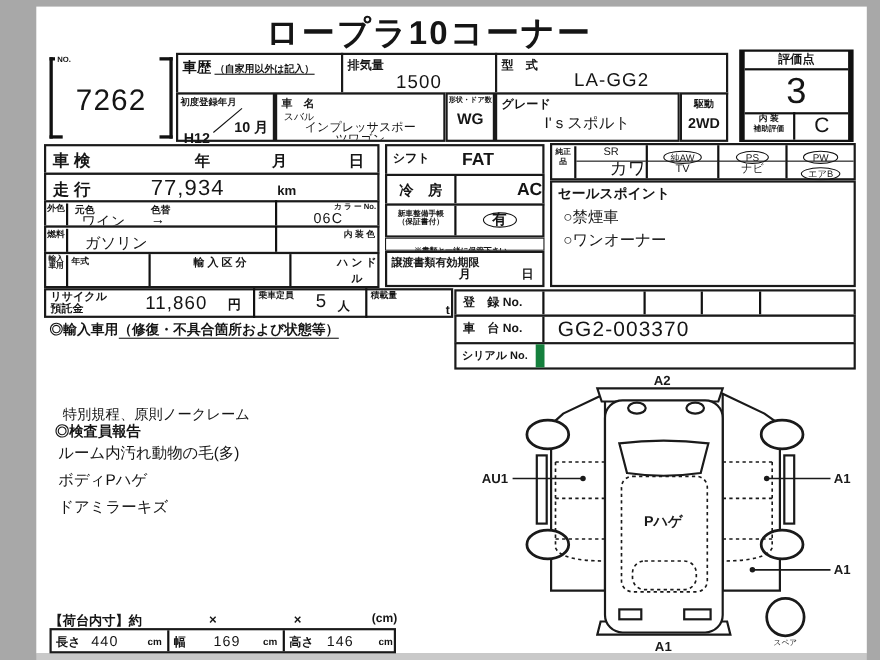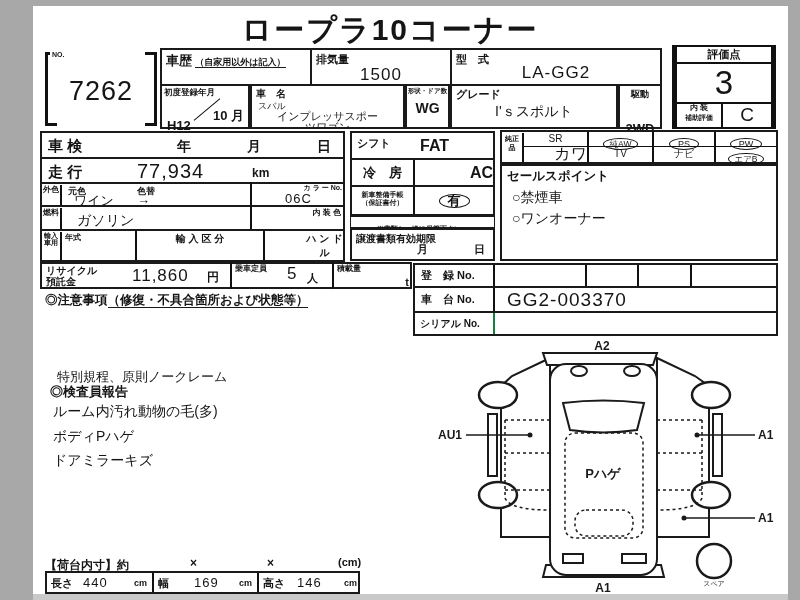--- a/index.html
+++ b/index.html
@@ -61,21 +61,21 @@
 <div class="abs b" style="left:405px;top:84px;width:45px;height:45px;">
   <div style="font-size:6.5px;font-weight:bold;text-align:center;padding-top:1px;">形状・ドア数</div>
   <div style="font-size:14px;font-weight:bold;text-align:center;margin-top:4px;">WG</div>
 </div>
 <div class="abs b" style="left:450px;top:84px;width:168px;height:45px;">
   <div style="font-size:11px;font-weight:bold;padding:1px 4px;">グレード</div>
   <div style="font-size:14px;text-align:center;margin-top:0;">I'ｓスポルト</div>
 </div>
 <div class="abs b" style="left:618px;top:84px;width:44px;height:45px;">
   <div style="font-size:9px;font-weight:bold;text-align:center;padding-top:2px;">駆動</div>
-  <div style="font-size:13px;font-weight:bold;text-align:center;margin-top:20px;">2WD</div>
+  <div style="font-size:13px;font-weight:bold;text-align:center;margin-top:3px;">2WD</div>
 </div>
 
 <div class="abs" style="left:672px;top:45px;width:104px;height:84px;border-left:5px solid #111;border-right:5px solid #111;border-top:2px solid #111;border-bottom:2px solid #111;background:#fff;">
   <div style="font-size:11px;font-weight:bold;text-align:center;border-bottom:2px solid #111;line-height:15px;">評価点</div>
   <div style="font-size:33px;text-align:center;line-height:38px;border-bottom:2px solid #111;">3</div>
   <div class="abs" style="left:0;bottom:0;width:46px;height:25px;border-right:2px solid #111;text-align:center;">
     <div style="font-size:8px;font-weight:bold;line-height:12px;">内 装</div>
     <div style="font-size:7px;font-weight:bold;line-height:8px;">補助評価</div>
   </div>
   <div class="abs" style="right:0;bottom:0;width:48px;height:25px;font-size:19px;text-align:center;line-height:25px;">C</div>
@@ -133,21 +133,21 @@
     <div style="font-size:8px;font-weight:bold;padding:1px 3px;">乗車定員</div>
     <span class="abs" style="left:55px;top:2px;font-size:17px;">5</span>
     <span class="abs" style="left:75px;top:9px;font-size:11px;font-weight:bold;">人</span>
   </div>
   <div class="abs" style="left:290px;top:-2px;width:82px;height:27px;border-left:2px solid #111;">
     <div style="font-size:8px;font-weight:bold;padding:1px 3px;">積載量</div>
     <span class="abs" style="right:5px;bottom:1px;font-size:11px;font-weight:bold;">t</span>
   </div>
 </div>
 <div class="abs" style="left:45px;top:292px;font-size:12.5px;font-weight:bold;">
-  <span>◎注意事項</span><span class="und">（修復・不具合箇所および状態等）</span>
+  <span>◎輸入車用</span><span class="und">（修復・不具合箇所および状態等）</span>
 </div>
 
 <div class="abs b" style="left:350px;top:131px;width:145px;height:42px;">
   <span class="abs" style="left:5px;top:3px;font-size:11px;font-weight:bold;">シフト</span>
   <span class="abs" style="left:68px;top:4px;font-size:16px;font-weight:600;">FAT</span>
 </div>
 <div class="abs b" style="left:350px;top:158px;width:145px;height:29px;">
   <div class="abs" style="left:0;top:0;width:63px;height:25px;border-right:2px solid #111;font-size:13px;font-weight:bold;text-align:center;line-height:25px;">冷　房</div>
   <div class="abs" style="left:63px;top:0;width:78px;height:25px;font-size:16px;font-weight:600;text-align:right;line-height:25px;">AC</div>
 </div>
@@ -191,21 +191,21 @@
   <div class="abs" style="left:0;top:0;width:80px;height:21px;border-right:2px solid #111;font-size:11px;font-weight:bold;line-height:21px;padding-left:6px;">登　録 No.</div>
   <div class="abs" style="left:170px;top:0;width:0;height:21px;border-left:2px solid #111;"></div>
   <div class="abs" style="left:222px;top:0;width:0;height:21px;border-left:2px solid #111;"></div>
   <div class="abs" style="left:275px;top:0;width:0;height:21px;border-left:2px solid #111;"></div>
 </div>
 <div class="abs b" style="left:413px;top:286px;width:365px;height:27px;">
   <div class="abs" style="left:0;top:0;width:80px;height:23px;border-right:2px solid #111;font-size:11px;font-weight:bold;line-height:23px;padding-left:6px;">車　台 No.</div>
   <div class="abs num" style="left:92px;top:1px;font-size:19px;">GG2-003370</div>
 </div>
 <div class="abs b" style="left:413px;top:311px;width:365px;height:25px;">
-  <div class="abs" style="left:0;top:0;width:80px;height:21px;border-right:2px solid #15803d;font-size:10px;font-weight:bold;line-height:21px;padding-left:5px;">シリアル No.</div>
+  <div class="abs" style="left:0;top:0;width:80px;height:21px;border-right:8px solid #15803d;font-size:10px;font-weight:bold;line-height:21px;padding-left:5px;">シリアル No.</div>
 </div>
 
 <div class="abs" style="left:57px;top:368px;font-size:13px;">特別規程、原則ノークレーム</div>
 <div class="abs" style="left:50px;top:383px;font-size:13px;font-weight:bold;">◎検査員報告</div>
 <div class="abs" style="left:53px;top:403px;font-size:14px;">ルーム内汚れ動物の毛(多)</div>
 <div class="abs" style="left:53px;top:428px;font-size:14px;">ボディPハゲ</div>
 <div class="abs" style="left:53px;top:452px;font-size:14px;">ドアミラーキズ</div>
 
 <div class="abs" style="left:45px;top:555px;width:320px;height:16px;">
   <span style="font-size:12px;font-weight:bold;">【荷台内寸】約</span>

